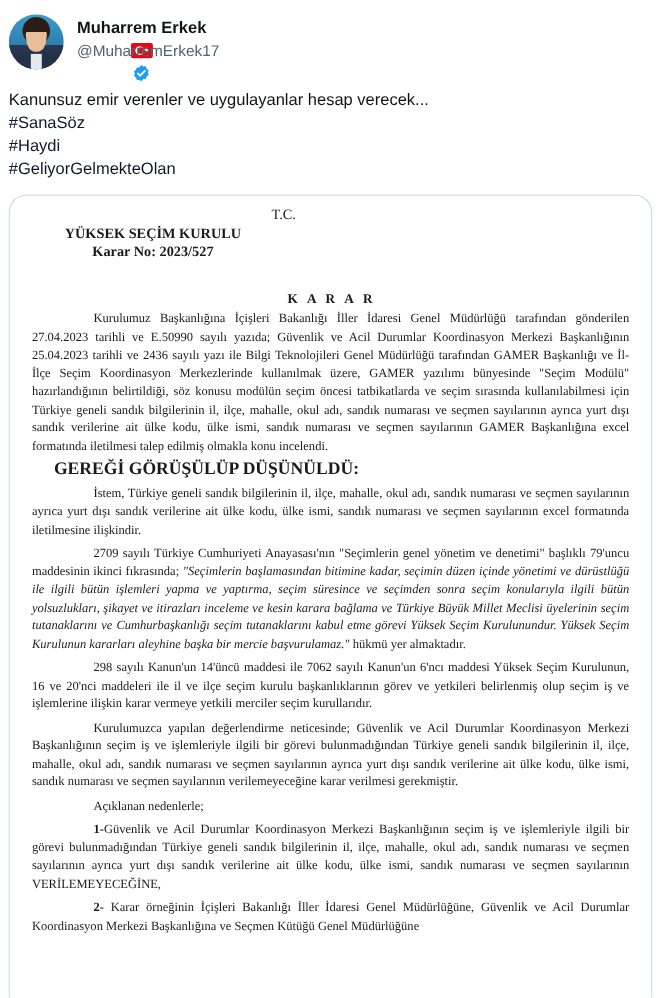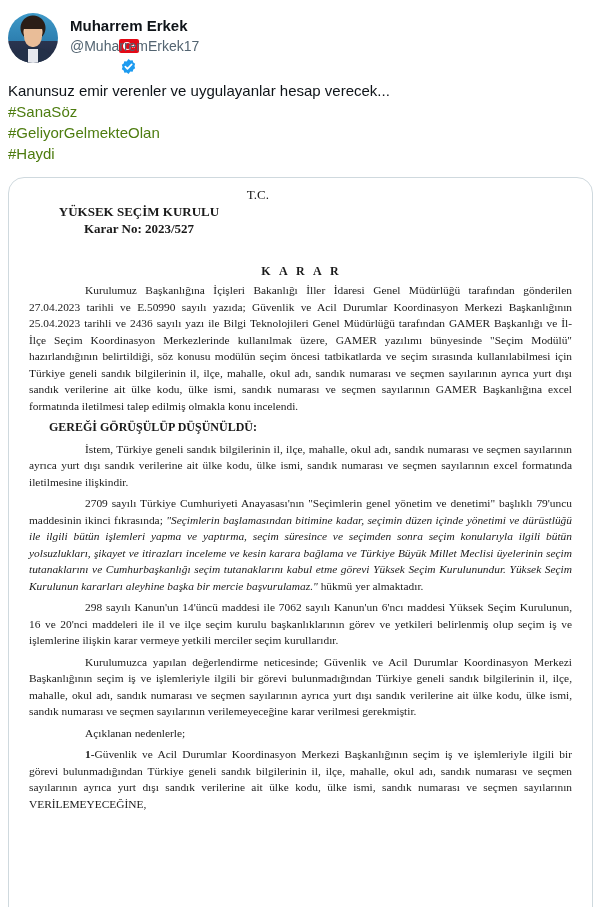--- a/index.html
+++ b/index.html
@@ -22,33 +22,33 @@
   .name-row { position: absolute; left: 70px; top: 17px; display: flex; align-items: center; gap: 5px; flex-direction: column; }
   .display-name { font-weight: bold; font-size: 15px; color: #0f1419; }
   .flag { width: 20px; height: 14px; background: #e30a17; border-radius: 2px; position: relative; }
   .flag::before { content: ""; position: absolute; left: 4px; top: 3px; width: 8px; height: 8px; border-radius: 50%; background: #fff; }
   .flag::after { content: ""; position: absolute; left: 6px; top: 4px; width: 6px; height: 6px; border-radius: 50%; background: #e30a17; }
   .flag .star { position: absolute; left: 12px; top: 3px; font-size: 6px; color: #fff; line-height: 8px; }
   .verified { width: 17px; height: 17px; }
   .handle { position: absolute; left: 70px; top: 38px; font-size: 14px; color: #536471; }
 
   .tweet-text { position: absolute; left: 8px; top: 80px; width: 580px; font-size: 15px; line-height: 21px; color: #0f1419; }
-  .tweet-text .hashtag { color: #4d7c0f; display: block; }
+  .tweet-text .hashtag { color: #0f172a; display: block; }
 
   .media-card {
     position: absolute; left: 8px; top: 177px; width: 585px; height: 760px;
     border: 1px solid #cfd9de; border-radius: 16px; background: #fff; overflow: hidden;
   }
   .doc { position: absolute; left: 0; top: 0; width: 585px; font-family: "Liberation Serif", "DejaVu Serif", serif; color: #1a1a1a; }
   .doc-head { position: absolute; left: 0; top: 8px; width: 260px; text-align: center; font-weight: bold; font-size: 13px; line-height: 17px; }
   .doc-head .tc { font-weight: normal; text-align: right; }
   .doc-title { position: absolute; left: 0; top: 86px; width: 585px; text-align: center; font-weight: bold; font-size: 12px; letter-spacing: 3px; }
   .doc-body { position: absolute; left: 20px; top: 104px; width: 543px; font-size: 11.4px; line-height: 16.5px; text-align: justify; }
   .doc-body p { text-indent: 56px; margin-bottom: 5px; }
-  .doc-body .section { font-weight: bold; text-indent: 20px; margin: 2px 0 5px 0; font-size: 12px; }
+  .doc-body .section { font-weight: bold; text-indent: 20px; margin: 2px 0 5px 0; font-size: 16px; }
   .doc-body .spaced { letter-spacing: 3px; }
   .doc-body em { font-style: italic; }
   .doc-body .bold { font-weight: bold; }
 </style>
 </head>
 <body>
 
 <div class="header">
   <div class="avatar">
     <div class="body"></div>
@@ -65,36 +65,37 @@
       <path fill="#1d9bf0" d="M12 1.5l2.6 1.9 3.2-.2 1 3.1 2.6 1.9-1 3.1 1 3.1-2.6 1.9-1 3.1-3.2-.2L12 22.5l-2.6-1.9-3.2.2-1-3.1-2.6-1.9 1-3.1-1-3.1 2.6-1.9 1-3.1 3.2.2z"></path>
       <path fill="none" stroke="#fff" stroke-width="2.4" stroke-linecap="round" stroke-linejoin="round" d="M7.5 12.3l3 3 6-6.2"></path>
     </svg>
   </div>
   <div class="handle">@MuharremErkek17</div>
 </div>
 
 <div class="tweet-text">
   <div>Kanunsuz emir verenler ve uygulayanlar hesap verecek...</div>
   <a class="hashtag">#SanaSöz</a>
+  <a class="hashtag">#Haydi</a>
   <a class="hashtag">#GeliyorGelmekteOlan</a>
-  <a class="hashtag">#Haydi</a>
 </div>
 
 <div class="media-card">
   <div class="doc">
     <div class="doc-head">
       <div class="tc">T.C.</div>
       <div>YÜKSEK SEÇİM KURULU</div>
       <div>Karar No: 2023/527</div>
     </div>
     <div class="doc-title">K A R A R</div>
     <div class="doc-body">
       <p>Kurulumuz Başkanlığına İçişleri Bakanlığı İller İdaresi Genel Müdürlüğü tarafından gönderilen 27.04.2023 tarihli ve E.50990 sayılı yazıda; Güvenlik ve Acil Durumlar Koordinasyon Merkezi Başkanlığının 25.04.2023 tarihli ve 2436 sayılı yazı ile Bilgi Teknolojileri Genel Müdürlüğü tarafından GAMER Başkanlığı ve İl-İlçe Seçim Koordinasyon Merkezlerinde kullanılmak üzere, GAMER yazılımı bünyesinde "Seçim Modülü" hazırlandığının belirtildiği, söz konusu modülün seçim öncesi tatbikatlarda ve seçim sırasında kullanılabilmesi için Türkiye geneli sandık bilgilerinin il, ilçe, mahalle, okul adı, sandık numarası ve seçmen sayılarının ayrıca yurt dışı sandık verilerine ait ülke kodu, ülke ismi, sandık numarası ve seçmen sayılarının GAMER Başkanlığına excel formatında iletilmesi talep edilmiş olmakla konu incelendi.</p>
       <div class="section">GEREĞİ GÖRÜŞÜLÜP DÜŞÜNÜLDÜ:</div>
       <p>İstem, Türkiye geneli sandık bilgilerinin il, ilçe, mahalle, okul adı, sandık numarası ve seçmen sayılarının ayrıca yurt dışı sandık verilerine ait ülke kodu, ülke ismi, sandık numarası ve seçmen sayılarının excel formatında iletilmesine ilişkindir.</p>
       <p><span>2709 sayılı Türkiye Cumhuriyeti Anayasası'nın "Seçimlerin genel yönetim ve denetimi" başlıklı 79'uncu maddesinin ikinci fıkrasında; </span><em>"Seçimlerin başlamasından bitimine kadar, seçimin düzen içinde yönetimi ve dürüstlüğü ile ilgili bütün işlemleri yapma ve yaptırma, seçim süresince ve seçimden sonra seçim konularıyla ilgili bütün yolsuzlukları, şikayet ve itirazları inceleme ve kesin karara bağlama ve Türkiye Büyük Millet Meclisi üyelerinin seçim tutanaklarını ve Cumhurbaşkanlığı seçim tutanaklarını kabul etme görevi Yüksek Seçim Kurulunundur. Yüksek Seçim Kurulunun kararları aleyhine başka bir mercie başvurulamaz."</em><span> hükmü yer almaktadır.</span></p>
       <p>298 sayılı Kanun'un 14'üncü maddesi ile 7062 sayılı Kanun'un 6'ncı maddesi Yüksek Seçim Kurulunun, 16 ve 20'nci maddeleri ile il ve ilçe seçim kurulu başkanlıklarının görev ve yetkileri belirlenmiş olup seçim iş ve işlemlerine ilişkin karar vermeye yetkili merciler seçim kurullarıdır.</p>
       <p>Kurulumuzca yapılan değerlendirme neticesinde; Güvenlik ve Acil Durumlar Koordinasyon Merkezi Başkanlığının seçim iş ve işlemleriyle ilgili bir görevi bulunmadığından Türkiye geneli sandık bilgilerinin il, ilçe, mahalle, okul adı, sandık numarası ve seçmen sayılarının ayrıca yurt dışı sandık verilerine ait ülke kodu, ülke ismi, sandık numarası ve seçmen sayılarının verilemeyeceğine karar verilmesi gerekmiştir.</p>
       <p>Açıklanan nedenlerle;</p>
       <p><span class="bold">1-</span><span>Güvenlik ve Acil Durumlar Koordinasyon Merkezi Başkanlığının seçim iş ve işlemleriyle ilgili bir görevi bulunmadığından Türkiye geneli sandık bilgilerinin il, ilçe, mahalle, okul adı, sandık numarası ve seçmen sayılarının ayrıca yurt dışı sandık verilerine ait ülke kodu, ülke ismi, sandık numarası ve seçmen sayılarının VERİLEMEYECEĞİNE,</span></p>
+      <p><span class="bold">2-</span><span> Karar örneğinin İçişleri Bakanlığı İller İdaresi Genel Müdürlüğüne, Güvenlik ve Acil Durumlar Koordinasyon Merkezi Başkanlığına ve Seçmen Kütüğü Genel Müdürlüğüne</span></p>
     </div>
   </div>
 </div>
 
 </body></html>

